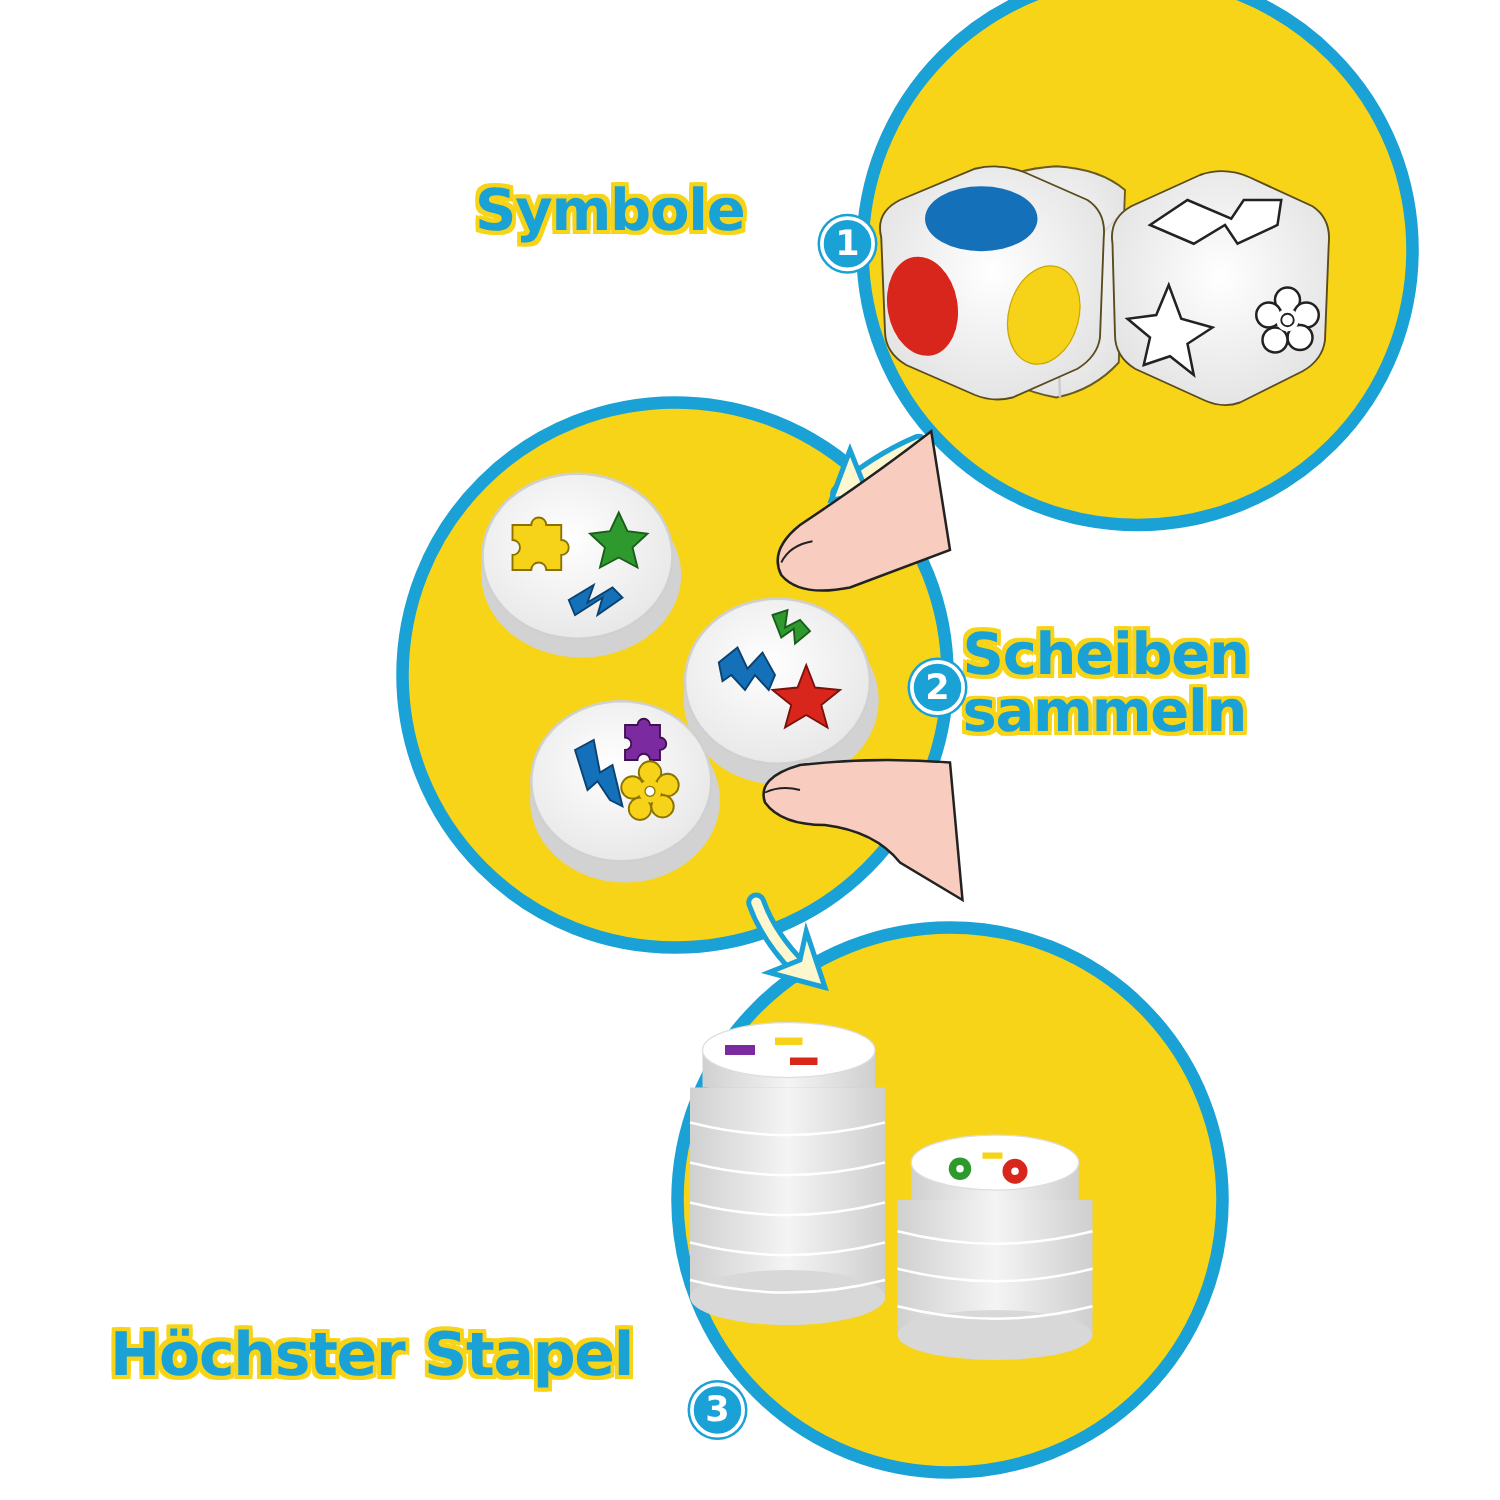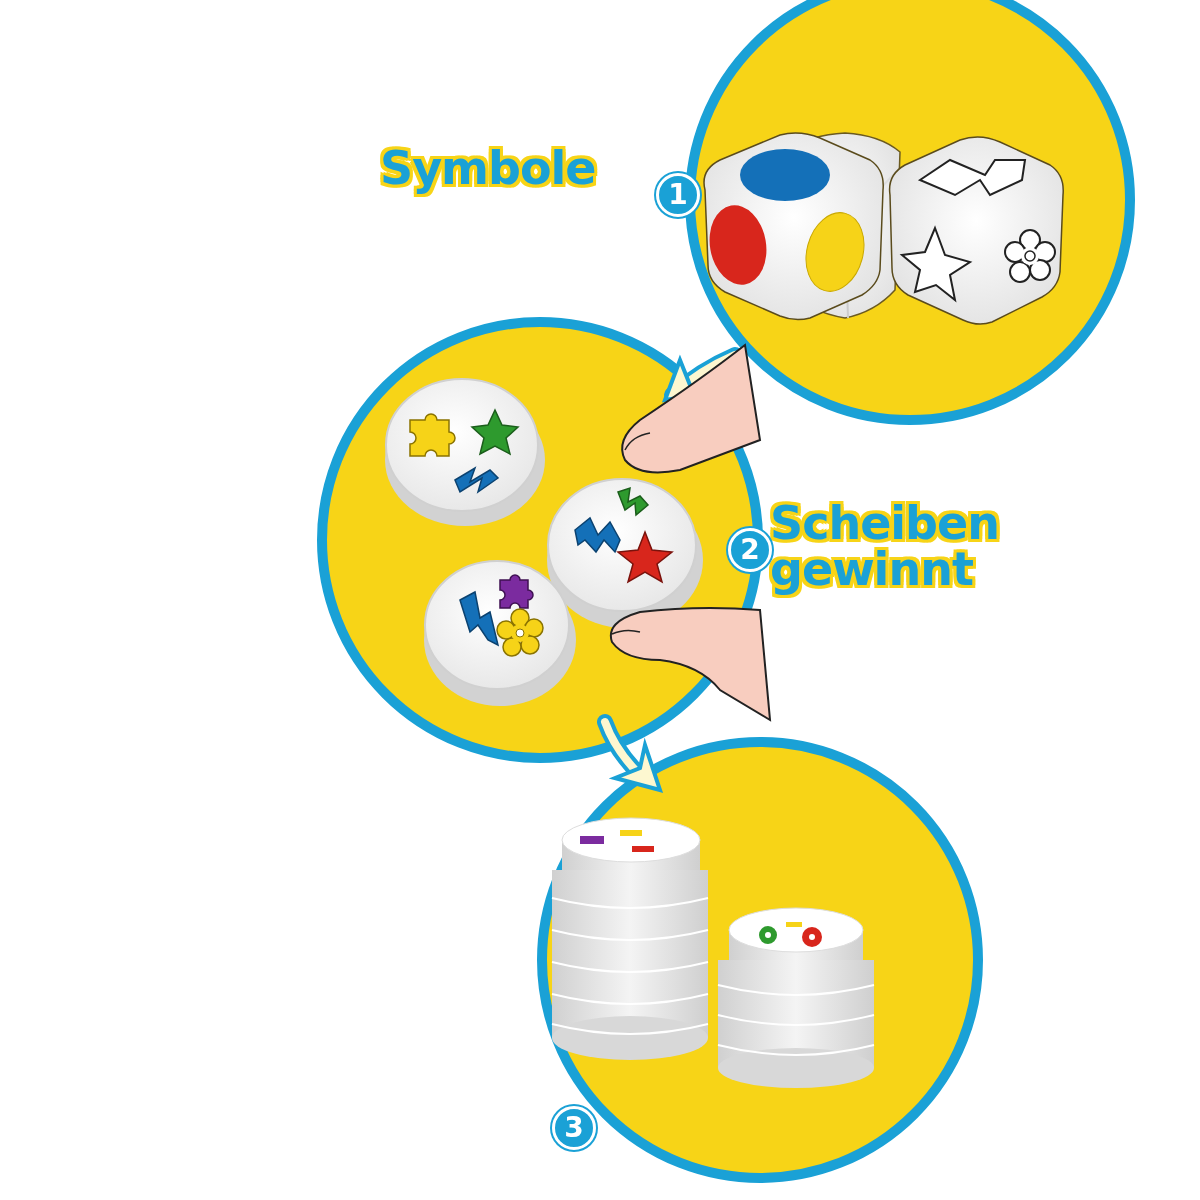--- a/index.html
+++ b/index.html
@@ -181,19 +181,20 @@
   </g>
 </svg>
 
 <div class="label" id="label-1">
   <span>Symbole</span>
 </div>
 <div class="num" id="num-1">1</div>
 
 <div class="label" id="label-2">
   <span>Scheiben</span>
-  <span>gewinnt</span>
+  <span>sammeln</span>
 </div>
 <div class="num" id="num-2">2</div>
 
 <div class="label" id="label-3">
+  <span>Höchster Stapel</span>
 </div>
 <div class="num" id="num-3">3</div>
 
 </body></html>

